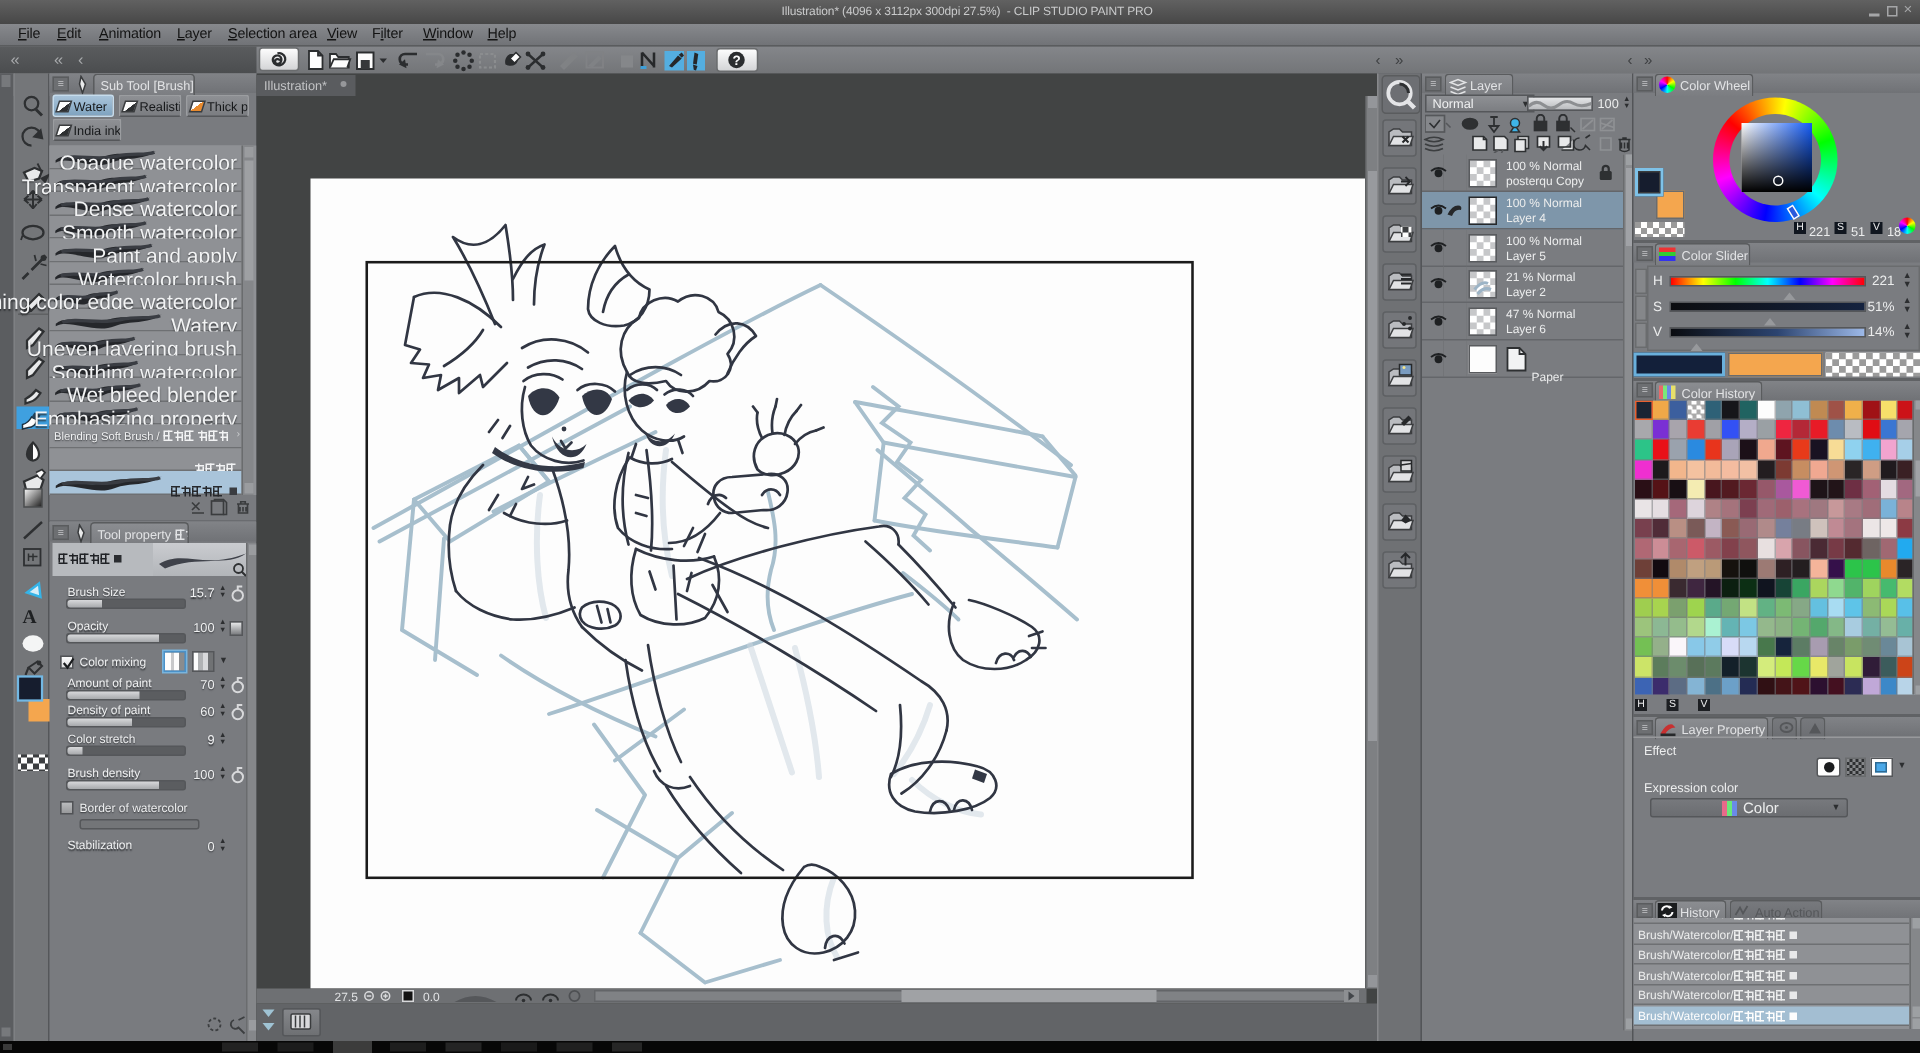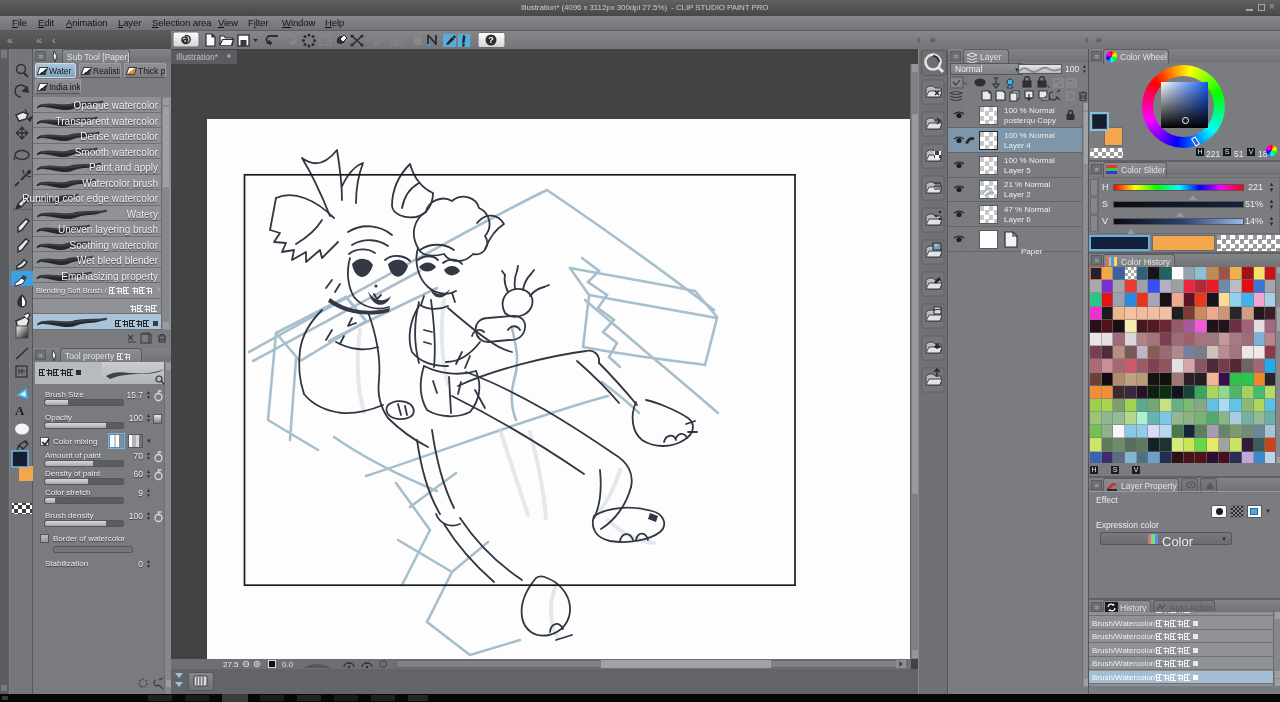--- a/index.html
+++ b/index.html
@@ -30,21 +30,21 @@
 .hicon{position:absolute;top:2px;left:2px;width:11px;height:10px;background:#6d6f72;border:1px solid #5a5c5e;color:#c5c6c8;font-size:7px;line-height:9px;text-align:center}
 .wtxt{color:#eceded}
 .sep{position:absolute;background:#606265}
 .row-lbl{position:absolute;color:#f0f1f2;font-size:8px;text-shadow:0 1px 1px rgba(40,42,45,.9)}
 .slider{position:absolute;height:7px;background:#5b5d60;border:1px solid #55575a;border-radius:2px}
 .slfill{height:100%;background:linear-gradient(#d8d9db,#a7a9ac);border-radius:2px 0 0 2px}
 .val{position:absolute;color:#f0f1f2;font-size:8.5px;text-align:right;width:22px;text-shadow:0 1px 1px rgba(40,42,45,.9)}
 .spin{position:absolute;width:7px;height:10px;color:#2c2e30;font-size:5px;line-height:5px;text-align:center}
 .chk{position:absolute;width:9px;height:9px;background:linear-gradient(#fdfdfd,#d9dadc);border:1px solid #515356}
 .srow{position:absolute;left:0;width:129px;background:#8f9195;border-bottom:1px solid #6e7073}
-.srow .lb{position:absolute;right:4px;color:#f2f3f4;font-size:10px;top:3px;text-shadow:0 1px 1px rgba(40,42,45,.85);white-space:nowrap}
+.srow .lb{position:absolute;right:4px;color:#f2f3f4;font-size:14px;top:3px;text-shadow:0 1px 1px rgba(40,42,45,.85);white-space:nowrap}
 .lrow{position:absolute;left:0;width:134px;height:25px;border-bottom:1px solid #64666a;background:linear-gradient(90deg,transparent 14px,#6e7073 14px,transparent 15px,transparent 29px,#6e7073 29px,transparent 30px)}
 .lrow .t1{position:absolute;left:56px;top:3px;color:#eceded;font-size:8px;white-space:nowrap}
 .lrow .t2{position:absolute;left:56px;top:13px;color:#eceded;font-size:8px;white-space:nowrap}
 .thumb{position:absolute;left:31px;top:3px;width:19px;height:19px;background:conic-gradient(#fff 25%,#c6c7c9 0 50%,#fff 0 75%,#c6c7c9 0) 0 0/9px 9px;border:1px solid #595b5e}
 .cell{width:11.7px;height:13.2px;display:inline-block;vertical-align:top;box-shadow:inset -1px -1px 0 rgba(120,122,126,.55)}
 .stbtn{position:absolute;height:15px;background:linear-gradient(#8e9094,#7b7d81);border:1px solid #9b9da0;border-bottom-color:#55575a;border-radius:2px;color:#16181a;font-size:8.5px;padding:2px 0 0 13px;white-space:nowrap;overflow:hidden}
 .stbtn.sel{background:linear-gradient(#a9c4da,#7fa3bf);border-color:#c6dcec}
 .stbtn i{position:absolute;left:2px;top:3px;width:9px;height:8px;background:linear-gradient(135deg,#fdfdfd 55%,#2e3032 56%);border:1px solid #3a3c3e;transform:skewX(-18deg)}
 .stbtn i.o{background:linear-gradient(135deg,#fdfdfd 45%,#e88a2e 46%)}
 .fk{display:inline-block;width:6px;height:7px;margin:0 1px 0 0;position:relative;vertical-align:-1px;
@@ -208,21 +208,21 @@
         </pattern>
 </defs>
 </svg>
 </div>
 <div class="abs" id="subtool">
 <div class="abs" style="left:0;top:0px;width:138px;height:13px;background:linear-gradient(#818387,#707276)"></div>
 <span class="hicon" style="left:2px">≡</span>
 <svg class="abs" style="left:16px;top:1px" width="12" height="13">
       <path d="M5,1 l3,5 -2,6 -2,-6 z" fill="#e8e9ea" stroke="#3a3c3e" stroke-width="1"></path>
     </svg>
-<span class="tab" style="left:29px;width:68px">Sub Tool [Paper]</span>
+<span class="tab" style="left:29px;width:68px">Sub Tool [Brush]</span>
 <div class="stbtn sel" style="left:2px;top:14px;width:41px"><i></i>Water</div>
 <div class="stbtn" style="left:46px;top:14px;width:42px"><i></i>Realisti</div>
 <div class="stbtn" style="left:91px;top:14px;width:42px"><i class="o"></i>Thick p</div>
 <div class="stbtn" style="left:2px;top:30px;width:46px"><i></i>India ink</div>
 <div class="abs" id="stlist" style="left:0;top:48px;width:138px;height:233px;background:#8f9195">
 <div class="srow" style="top:0.0px;height:15.53px">
         <svg class="abs" style="left:2px;top:1px" width="72" height="14" viewBox="0 0 70 16" preserveAspectRatio="none">
           <use href="#stk"></use>
         </svg>
         <span class="lb">Opaque watercolor</span>
@@ -326,21 +326,21 @@
       <path d="M18,2 v-1 h6 l2,2 v8 h-2"></path>
       <path d="M33,4 h8 m-7,0 v6 h6 v-6 m-4.5,0 v-1.5 h3 v1.5 m-3.5,2 v3 m2,-3 v3 m2,-3 v3"></path>
 </svg>
 </div>
 <div class="abs" id="toolprop">
 <div class="abs" style="left:0;top:1px;width:138px;height:13px;background:linear-gradient(#818387,#707276)"></div>
 <span class="hicon" style="left:2px;top:3px">≡</span>
 <svg class="abs" style="left:15px;top:2px" width="11" height="13">
       <path d="M5,1 l3,5 -2,6 -2,-6 z" fill="#e8e9ea" stroke="#3a3c3e" stroke-width="1"></path>
     </svg>
-<span class="tab" style="left:27px;top:1px;width:82px;color:#e2e3e5">Tool property <span class="fk"></span><span class="fk fk2"></span></span>
+<span class="tab" style="left:27px;top:1px;width:66px;color:#e2e3e5">Tool property <span class="fk"></span><span class="fk fk2"></span></span>
 <div class="abs" style="left:2px;top:15px;width:67px;height:22px;background:#b7babe;color:#202226;font-size:8px;padding:6px 0 0 4px"><span class="fk"></span><span class="fk fk2"></span><span class="fk"></span><span class="fk fk2"></span><span class="fk"></span> <b style="display:inline-block;width:5px;height:5px;background:#2a2c30"></b></div>
 <div class="abs" style="left:69px;top:15px;width:66px;height:22px;background:linear-gradient(#caccd0,#b2b5b9)">
 <svg width="66" height="22">
         <path d="M4,14 C20,4 34,18 62,7 C50,16 30,8 8,17 z" fill="#3f424a"></path>
       </svg>
 </div>
 <svg class="abs" style="left:121px;top:28px" width="12" height="10">
       <circle cx="5" cy="4" r="3" fill="none" stroke="#2e3032" stroke-width="1.2"></circle>
       <path d="M7,6 l3,3" stroke="#2e3032" stroke-width="1.4"></path>
     </svg>
@@ -841,21 +841,21 @@
       <b class="abs" style="left:3.5px;top:2px;width:7px;height:7px;border-radius:50%;background:#1a1c1e"></b>
     </span>
 <span class="abs" style="left:141px;top:456px;width:14px;height:13px;background:conic-gradient(#2e3032 25%,#85878a 0 50%,#2e3032 0 75%,#85878a 0) 0 0/4px 4px;border:1px solid #6a6c6e"></span>
 <span class="abs" style="left:158px;top:456px;width:15px;height:13px;background:#fdfdfd;border:1px solid #55575a">
       <b class="abs" style="left:2px;top:2px;width:8px;height:7px;background:#4aa8e8;border:1px solid #2c6a94"></b>
     </span>
 <span class="abs" style="left:176px;top:459px;color:#2c2e30;font-size:6px">▼</span>
 <span class="abs wtxt" style="left:7px;top:471px;font-size:8.5px">Expression color</span>
 <div class="abs" style="left:11px;top:483px;width:132px;height:13px;background:linear-gradient(#77797d,#6b6d71);border:1px solid #55575a;border-radius:2px">
 <span class="abs" style="left:47px;top:1px;width:10px;height:10px;background:linear-gradient(90deg,#e86a8a 0 33%,#6ae87a 33% 66%,#6a8ae8 66%)"></span>
-<span class="abs wtxt" style="left:61px;top:1px;font-size:13px">Color</span>
+<span class="abs wtxt" style="left:61px;top:1px;font-size:10px">Color</span>
 <span class="abs" style="left:120px;top:3px;color:#2c2e30;font-size:6px">▼</span>
 </div>
 
 <div class="sep" style="left:0;top:549px;width:192px;height:2px"></div>
 <span class="hicon" style="left:2px;top:553px">≡</span>
 <span class="tab" style="left:14px;top:551px;width:48px;padding-left:16px">History<svg class="abs" style="left:1px;top:1px" width="13" height="11">
         <rect width="13" height="11" fill="#1a1c1e"></rect>
         <path d="M3,5 a3,3 0 0 1 5,-2 m2,3 a3,3 0 0 1 -5,2" fill="none" stroke="#fdfdfd" stroke-width="1.3"></path>
         <path d="M8,1.5 l2,1.5 -2.5,1 z M5,9.5 l-2,-1.5 2.5,-1 z" fill="#fdfdfd"></path>
       </svg></span>

